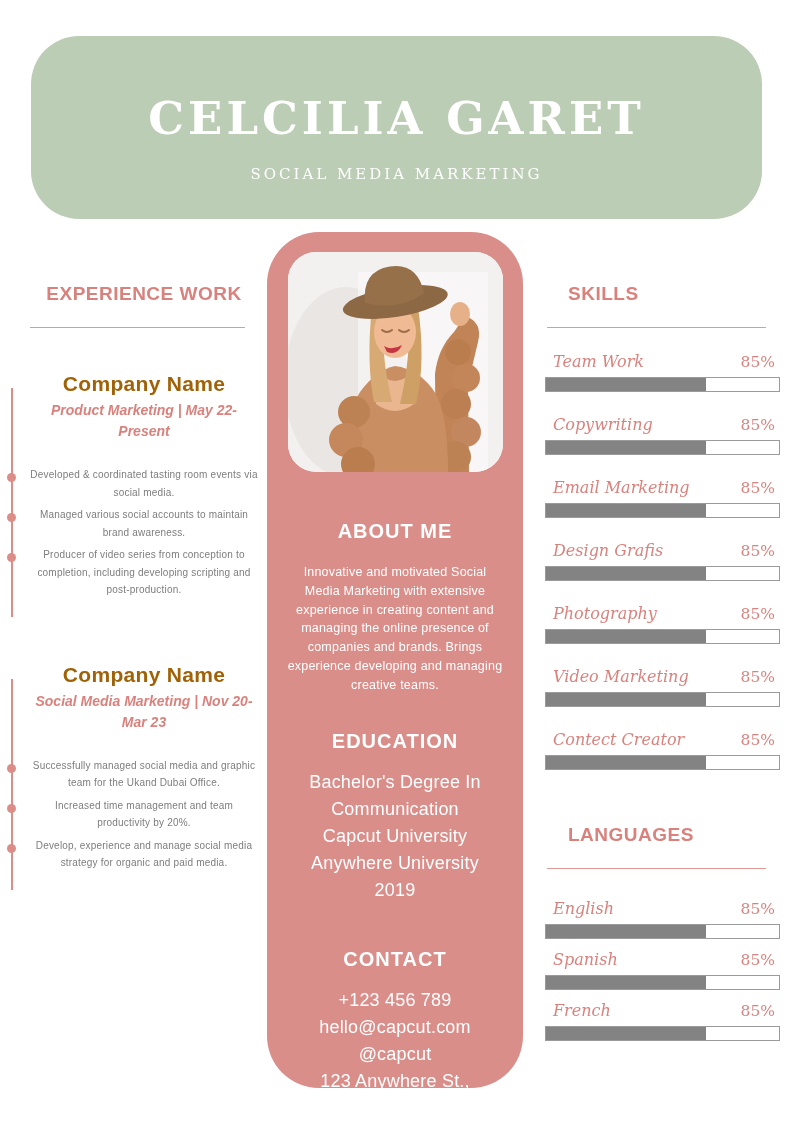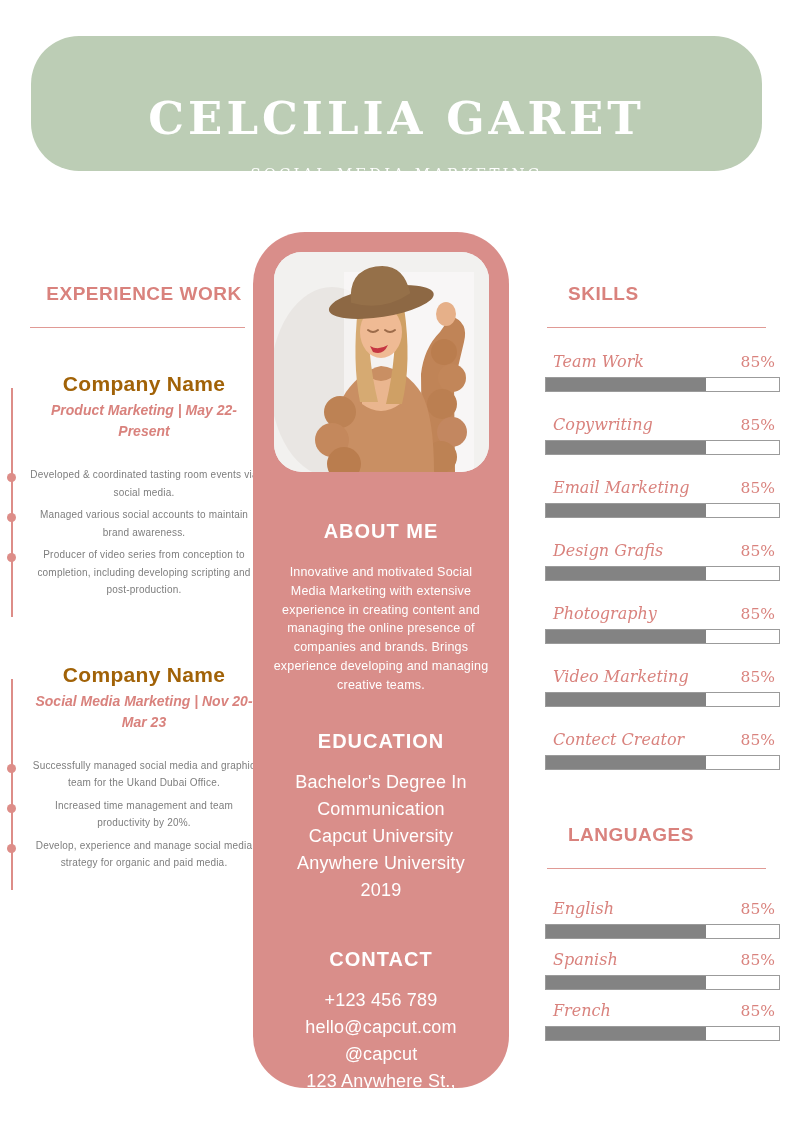--- a/index.html
+++ b/index.html
@@ -4,21 +4,21 @@
 <style>
   html,body { margin:0; padding:0; }
   body {
     width:793px; height:1122px; position:relative; overflow:hidden;
     background:#ffffff;
     font-family:"Liberation Sans", sans-serif;
   }
 
   
   .banner {
-    position:absolute; left:31px; top:36px; width:731px; height:135px;
+    position:absolute; left:31px; top:36px; width:731px; height:183px;
     background:#bccdb5; border-radius:48px; text-align:center; color:#ffffff;
   }
   .banner h1 {
     margin:60px 0 0; font-family:"DejaVu Serif", serif; font-weight:700;
     font-size:45px; letter-spacing:4px; line-height:1;
   }
   .banner .subtitle {
     margin-top:24px; font-family:"DejaVu Serif", serif;
     font-size:15px; letter-spacing:3px;
   }
@@ -43,21 +43,21 @@
   }
   .bullets { list-style:none; margin:24px 0 0; padding:0; font-size:10px; line-height:1.75; color:#7d7d7d; letter-spacing:0.2px; }
   .bullets li { position:relative; margin-bottom:5px; }
   .bullets li::before {
     content:''; position:absolute; left:-23px; top:7px; width:9px; height:9px;
     border-radius:50%; background:#dd8d88;
   }
 
   
   .center-col {
-    position:absolute; left:253px; top:232px; width:256px; height:856px;
+    position:absolute; left:267px; top:232px; width:256px; height:856px;
     background:#d98e8a; border-radius:52px; color:#ffffff; text-align:center;
   }
   .photo-card {
     width:215px; height:220px; margin:20px auto 0; border-radius:28px;
     overflow:hidden; background:#f2f1ef;
   }
   .photo-card svg { display:block; width:100%; height:100%; }
   .mid-h { font-size:20px; font-weight:bold; letter-spacing:1px; margin:0; }
   .about { margin-top:48px; }
   .mid-text { margin:20px 19px 0; font-size:12.5px; line-height:1.5; letter-spacing:0.2px; }

